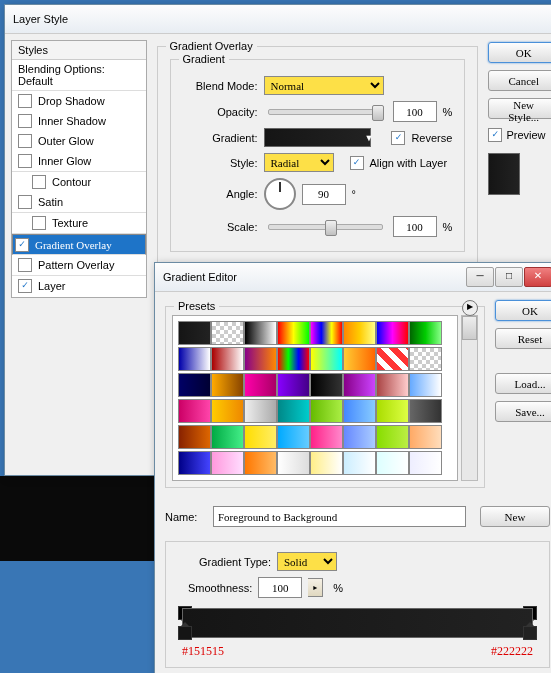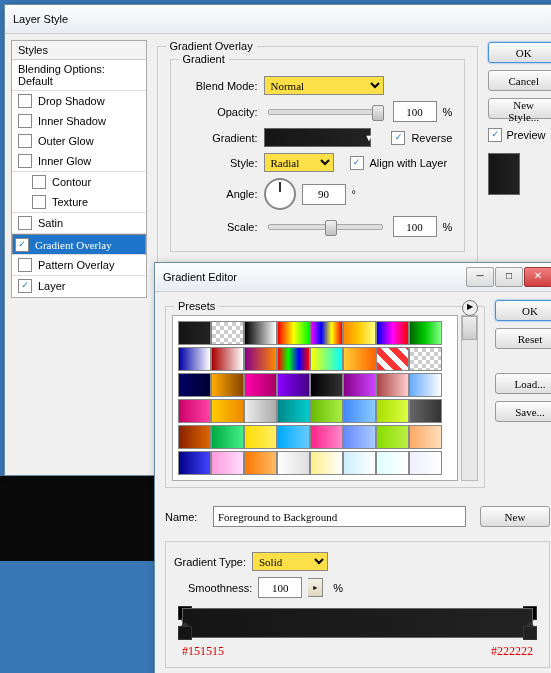--- a/index.html
+++ b/index.html
@@ -80,27 +80,27 @@
             <span>Outer Glow</span>
           </div>
           <div class="sr bd">
             <span class="cb"></span>
             <span>Inner Glow</span>
           </div>
           <div class="sr sub">
             <span class="cb"></span>
             <span>Contour</span>
           </div>
+          <div class="sr bd">
+            <span class="cb"></span>
+            <span>Satin</span>
+          </div>
           <div class="sr sub bd">
             <span class="cb"></span>
             <span>Texture</span>
-          </div>
-          <div class="sr bd">
-            <span class="cb"></span>
-            <span>Satin</span>
           </div>
           <div class="sr sel bd">
             <span class="cb ck"></span>
             <span>Gradient Overlay</span>
           </div>
           <div class="sr bd">
             <span class="cb"></span>
             <span>Pattern Overlay</span>
           </div>
           <div class="sr">
@@ -259,22 +259,22 @@
     </div>
 
     <div class="row" style="margin-top:18px">
       <span style="width:42px">Name:</span>
       <input class="name-in" value="Foreground to Background" style="">
       <button class="btn" style="width:66px;margin-left:8px">New</button>
     </div>
 
     <div class="fs" style="margin-top:14px;padding:12px 8px 8px">
       <div class="row" style="margin-top:-2px">
-          <span style="margin-left:0">Gradient Type:</span>
-        <select class="sel" style="width:76px"><option>Solid</option></select>
+          <span style="margin-left:25px">Gradient Type:</span>
+        <select class="sel" style="width:60px"><option>Solid</option></select>
         </div>
       <div class="row">
           <span style="margin-left:14px">Smoothness:</span>
         <input class="num" value="100" style="">
           <span class="chev">▸</span>
         <span style="margin-left:4px">%</span>
         </div>
 
       <div style="position:relative;margin-top:10px">
         <div class="stop t" style="left:4px;top:-2px;background:#000"></div>

